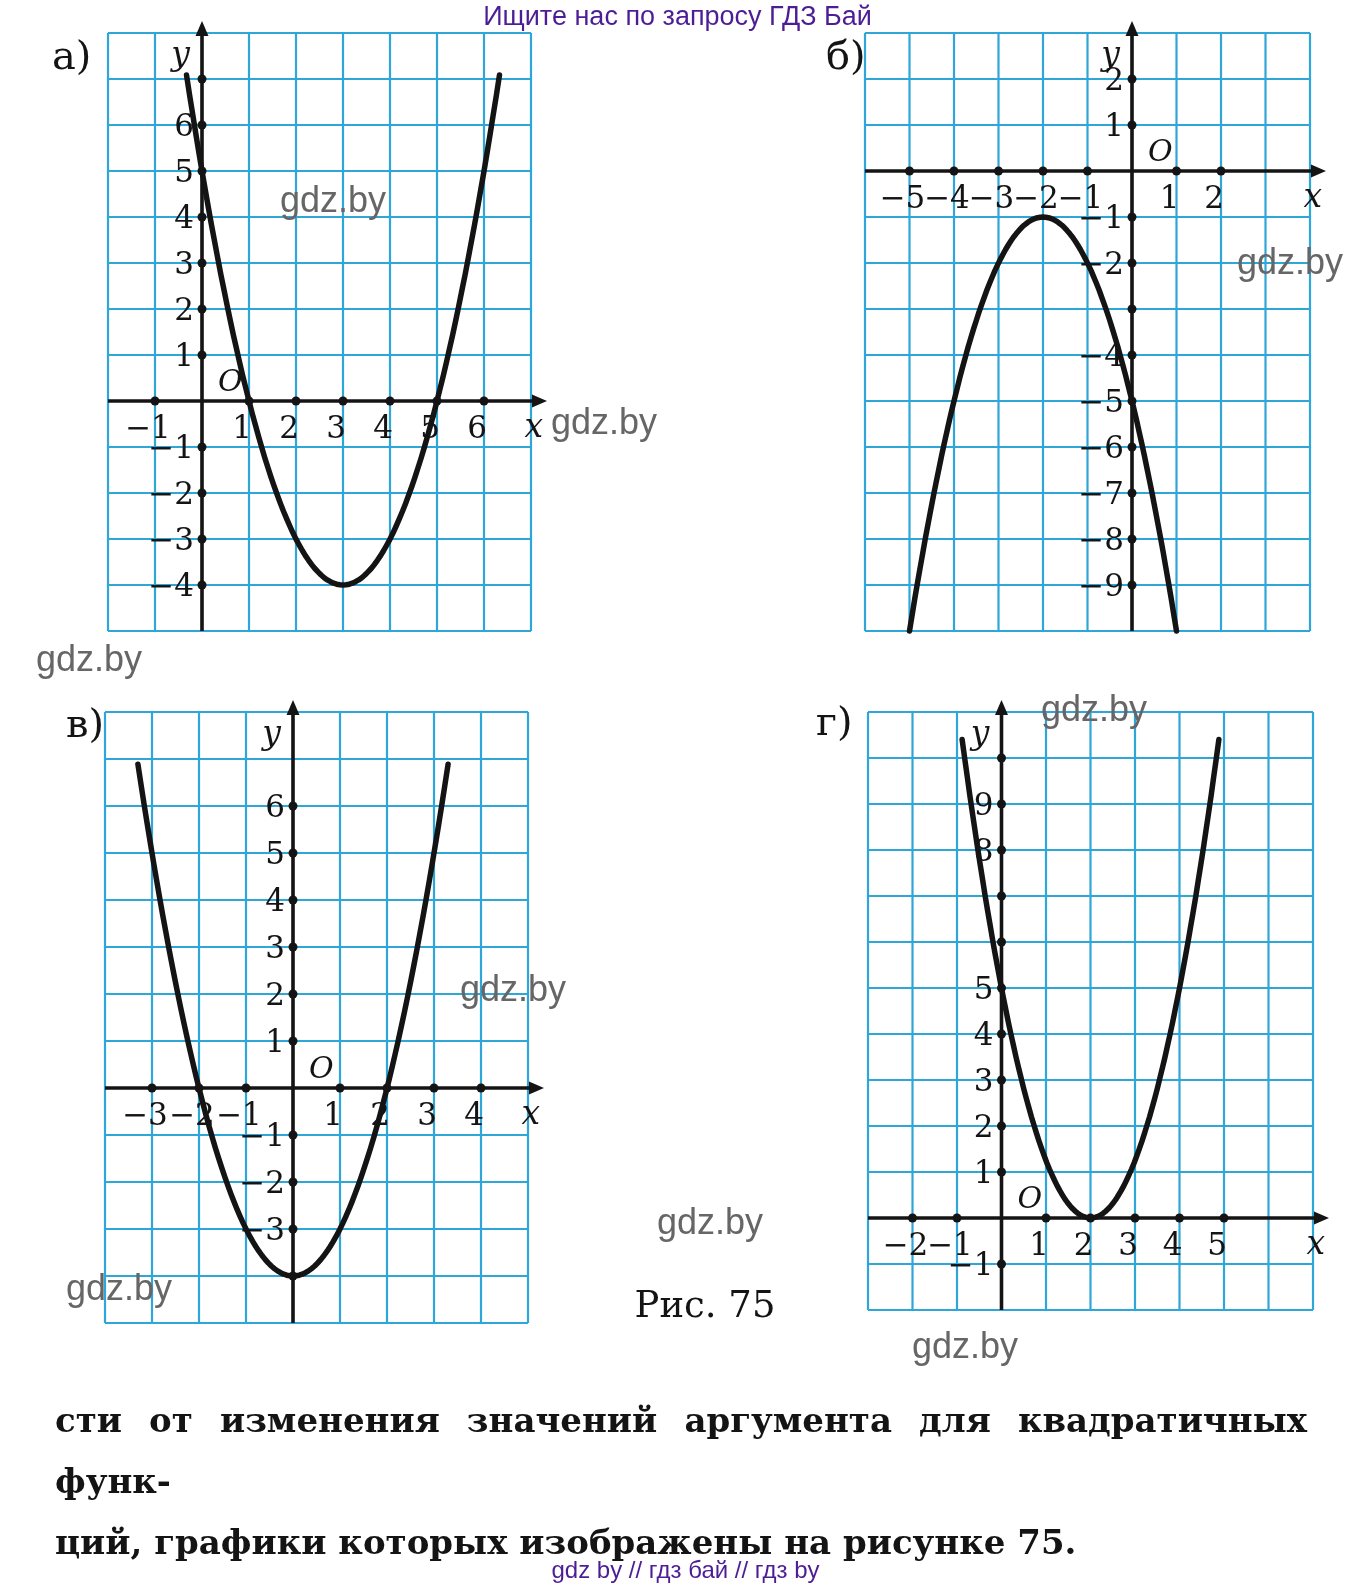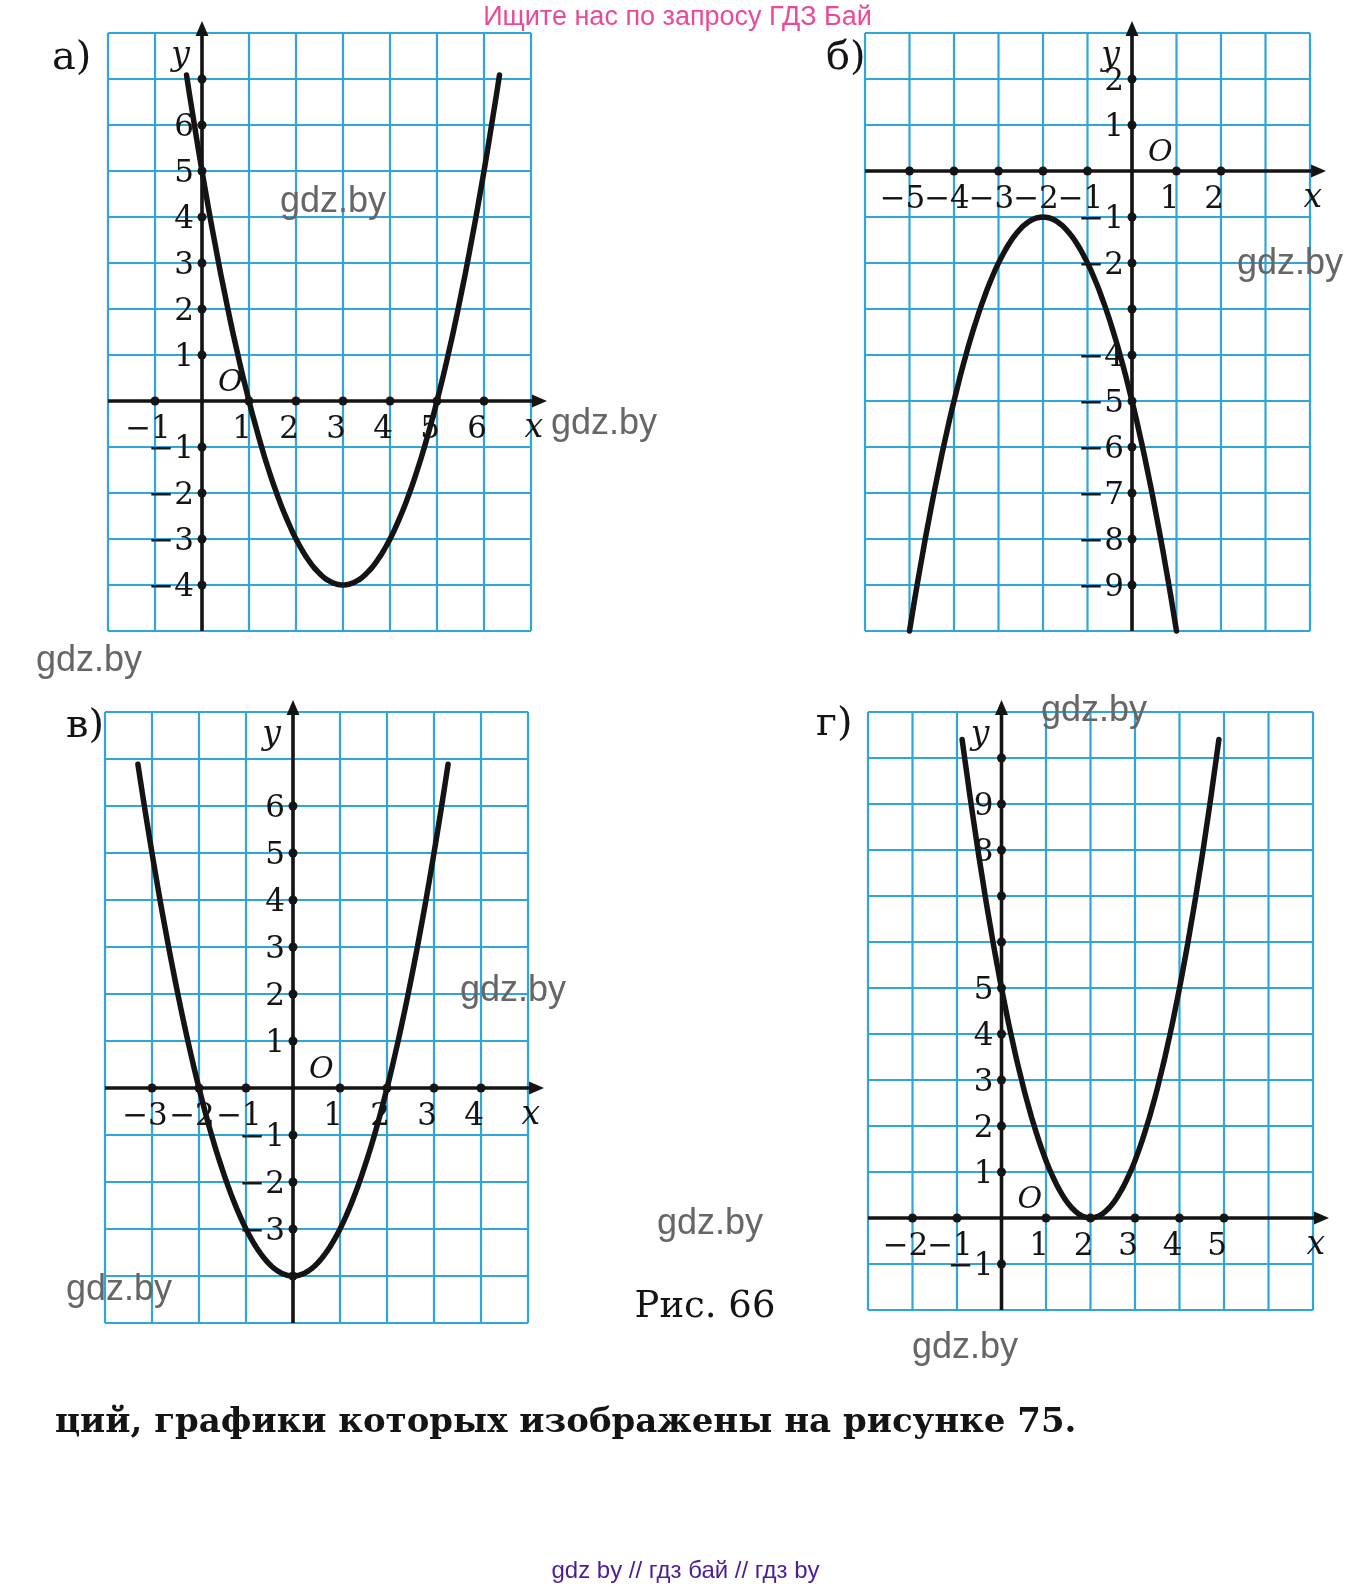--- a/index.html
+++ b/index.html
@@ -6,21 +6,21 @@
   body{position:relative;width:1355px;height:1592px;background:#ffffff;overflow:hidden;
        font-family:"DejaVu Serif", serif;}
   .layer{position:absolute;left:0;top:0;width:1355px;height:1592px;}
   #graphs{z-index:1;}
   #overlay{z-index:2;pointer-events:none;}
   svg.graph{position:absolute;}
   .wm{position:absolute;transform:translate(-50%,-50%);font-family:"Liberation Sans",sans-serif;
       font-size:36px;color:#666666;white-space:nowrap;z-index:2;}
   .panel-label{position:absolute;font-family:"DejaVu Serif",serif;font-size:40px;color:#141414;z-index:2;}
   .promo{position:absolute;left:0;top:1px;width:100%;text-align:center;
-         font-family:"Liberation Sans",sans-serif;font-size:27px;color:#ec4899;z-index:2;}
+         font-family:"Liberation Sans",sans-serif;font-size:27px;color:#4c1d95;z-index:2;}
   .caption{position:absolute;left:555px;top:1283px;width:300px;text-align:center;
            font-family:"DejaVu Serif",serif;font-size:37px;color:#141414;z-index:2;}
   .problem{position:absolute;left:55px;top:1390px;width:1252px;z-index:2;
            font-family:"DejaVu Serif",serif;font-size:34px;font-weight:bold;color:#141414;line-height:61px;}
   .prob-line{text-align:justify;text-align-last:justify;}
   .prob-line.last{text-align:left;text-align-last:left;}
   .prob-line.first{text-indent:44px;}
   .prob-num{color:#1E7FB8;}
   .footer{position:absolute;left:8px;top:1556px;width:100%;text-align:center;
           font-family:"Liberation Sans",sans-serif;font-size:24px;color:#4c1d95;z-index:2;}
@@ -347,19 +347,20 @@
     <div class="wm" style="left: 604px; top: 422px;">gdz.by</div>
     <div class="wm" style="left: 1290px; top: 262px;">gdz.by</div>
     <div class="wm" style="left: 89px; top: 659px;">gdz.by</div>
     <div class="wm" style="left: 513px; top: 989px;">gdz.by</div>
     <div class="wm" style="left: 119px; top: 1288px;">gdz.by</div>
     <div class="wm" style="left: 1094px; top: 709px;">gdz.by</div>
     <div class="wm" style="left: 710px; top: 1222px;">gdz.by</div>
     <div class="wm" style="left: 965px; top: 1346px;">gdz.by</div>
   </div>
 
-<div class="caption">Рис. 66</div>
+<div class="caption">Рис. 75</div>
 
 <div class="problem">
+  <div class="prob-line">сти от изменения значений аргумента для квадратичных функ-</div>
   <div class="prob-line last">ций, графики которых изображены на рисунке 75.</div>
 </div>
 
 <div class="footer">gdz by  //  гдз бай  //  гдз by</div>
 
 </body></html>

